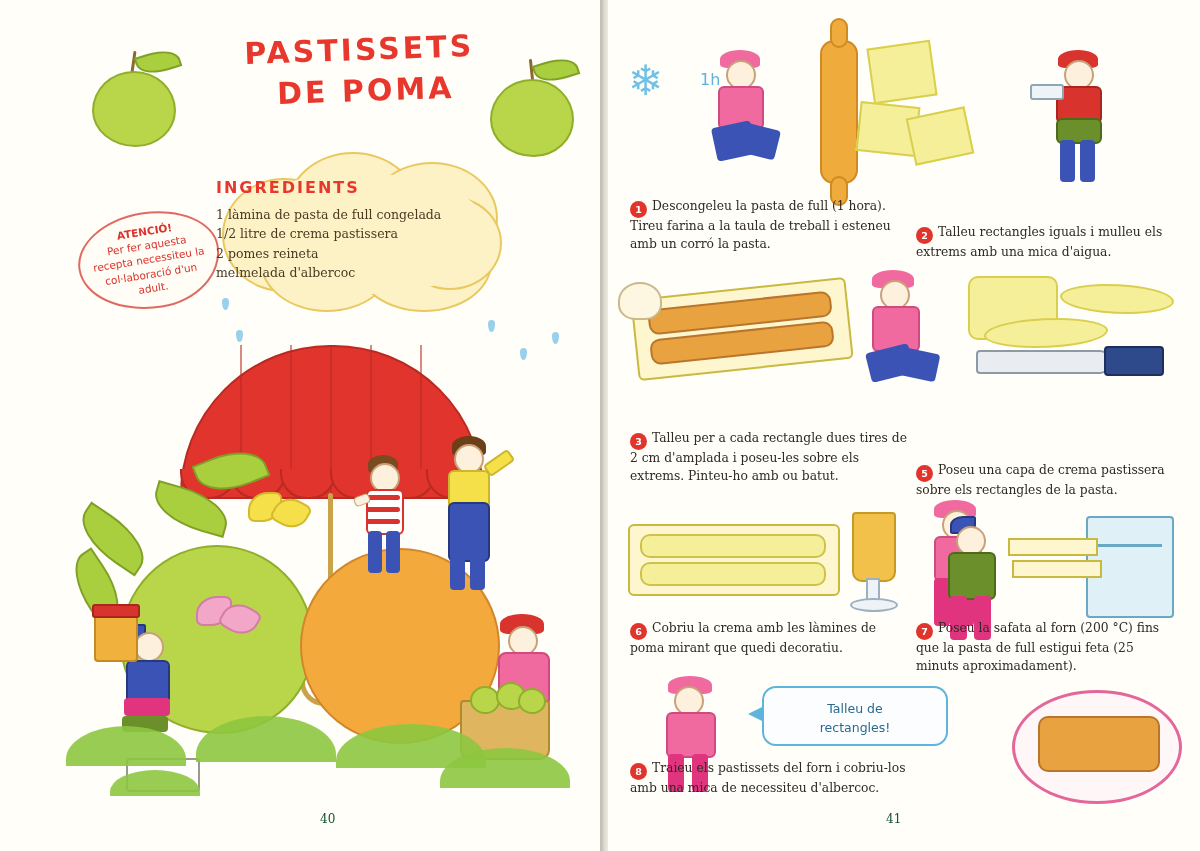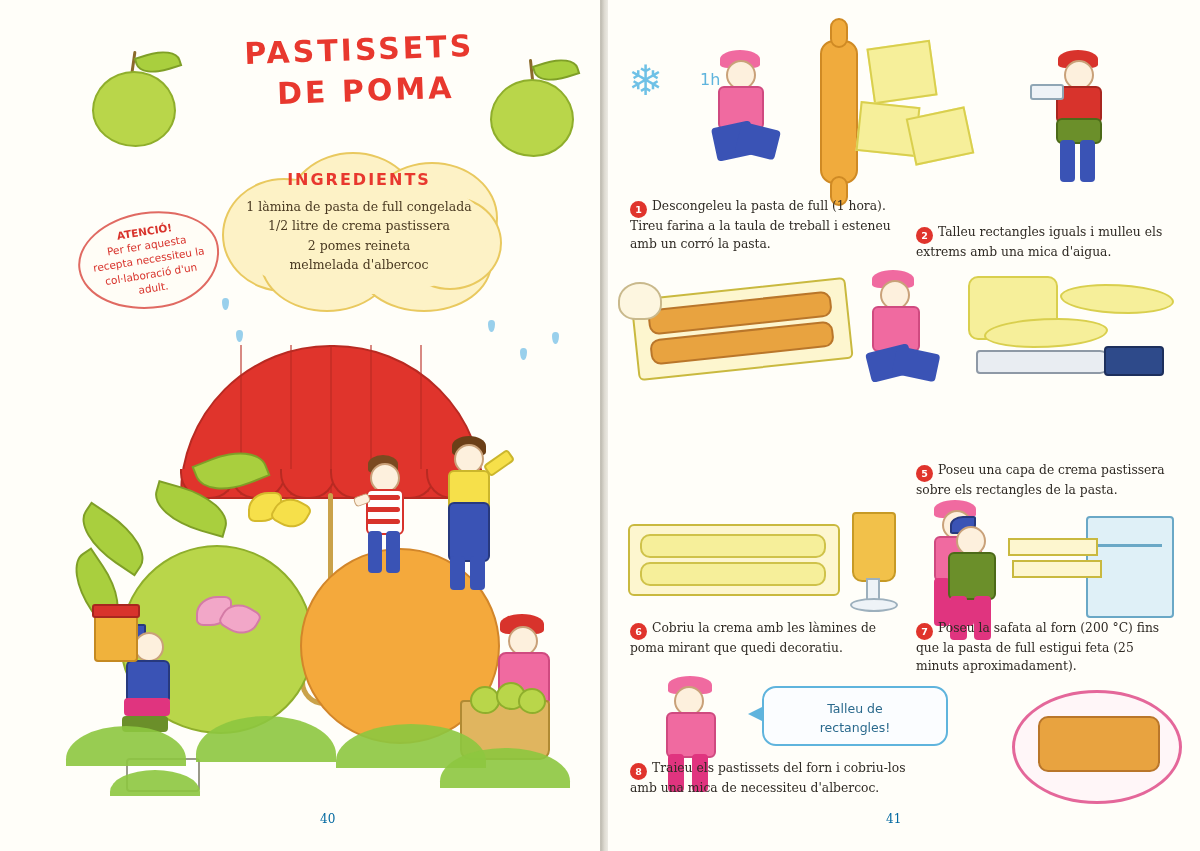--- a/index.html
+++ b/index.html
@@ -112,23 +112,22 @@
   .cloud .b6 { left: 182px; top: 48px;  width: 100px; height: 90px;  }
   .cloud-inner {
     position: absolute;
     left: 20px; top: 26px;
     width: 250px; height: 120px;
     background: #fdf2c6;
     border-radius: 45%;
   }
   .ing-wrap {
     position: absolute;
-    left: 0; top: 22px;
+    left: 0; top: 30px;
     width: 286px;
-    text-align: center;
     font-family: "DejaVu Sans", sans-serif;
   }
   .ing-title {
     color: #e8382e;
     font-size: 16px;
     letter-spacing: 2px;
     font-weight: bold;
     margin-bottom: 8px;
   }
   .ing-list { list-style: none; margin: 0; padding: 0; }
@@ -205,21 +204,21 @@
     border-radius: 60% 60% 0 0 / 100% 100% 0 0;
   }
 
   .figure-note { position: absolute; }
 
   
   .page-num {
     position: absolute;
     font-family: "DejaVu Serif", serif;
     font-size: 12px;
-    color: #0369a1;
+    color: #14532d;
   }
 
   
   .step {
     position: absolute;
     font-family: "DejaVu Serif", serif;
     font-size: 12.3px;
     color: #2f2a24;
     line-height: 1.45;
   }
@@ -504,20 +503,23 @@
       <div class="leg" style="left:22px;top:78px;width:44px;height:30px;background:#3a53b5;transform:rotate(-14deg);"></div>
       <div class="leg" style="left:48px;top:80px;width:44px;height:28px;background:#3a53b5;transform:rotate(12deg);"></div>
     </div>
 
     <div class="pastry" style="left:360px;top:276px;width:86px;height:60px;border-radius:10px;"></div>
     <div class="pastry" style="left:452px;top:284px;width:110px;height:26px;border-radius:40% 60% 40% 60%;"></div>
     <div class="pastry" style="left:376px;top:318px;width:120px;height:26px;border-radius:60% 40% 60% 40%;"></div>
     <div class="knife-blade" style="left:368px;top:350px;width:130px;height:20px;border-radius:4px 10px 10px 4px;"></div>
     <div class="knife-handle" style="left:496px;top:346px;width:56px;height:26px;"></div>
 
+    <div class="step" style="left:22px;top:430px;width:280px;">
+      <span class="badge">3</span><span>Talleu per a cada rectangle dues tires de 2 cm d'amplada i poseu-les sobre els extrems. Pinteu-ho amb ou batut.</span>
+    </div>
     <div class="step" style="left:308px;top:462px;width:262px;">
       <span class="badge">5</span><span>Poseu una capa de crema pastissera sobre els rectangles de la pasta.</span>
     </div>
 
     <div class="tray" style="left:20px;top:524px;width:208px;height:68px;border-radius:6px;"></div>
     <div class="pastisset" style="left:32px;top:534px;width:182px;height:20px;background:#f6ef9a;border-color:#cfc24a;"></div>
     <div class="pastisset" style="left:32px;top:562px;width:182px;height:20px;background:#f6ef9a;border-color:#cfc24a;"></div>
 
     <div class="glass" style="left:244px;top:512px;width:40px;height:66px;border-radius:4px 4px 10px 10px;"></div>
     <div style="position:absolute;left:258px;top:578px;width:10px;height:22px;background:#eef3f7;border:2px solid #9db0bd;"></div>

